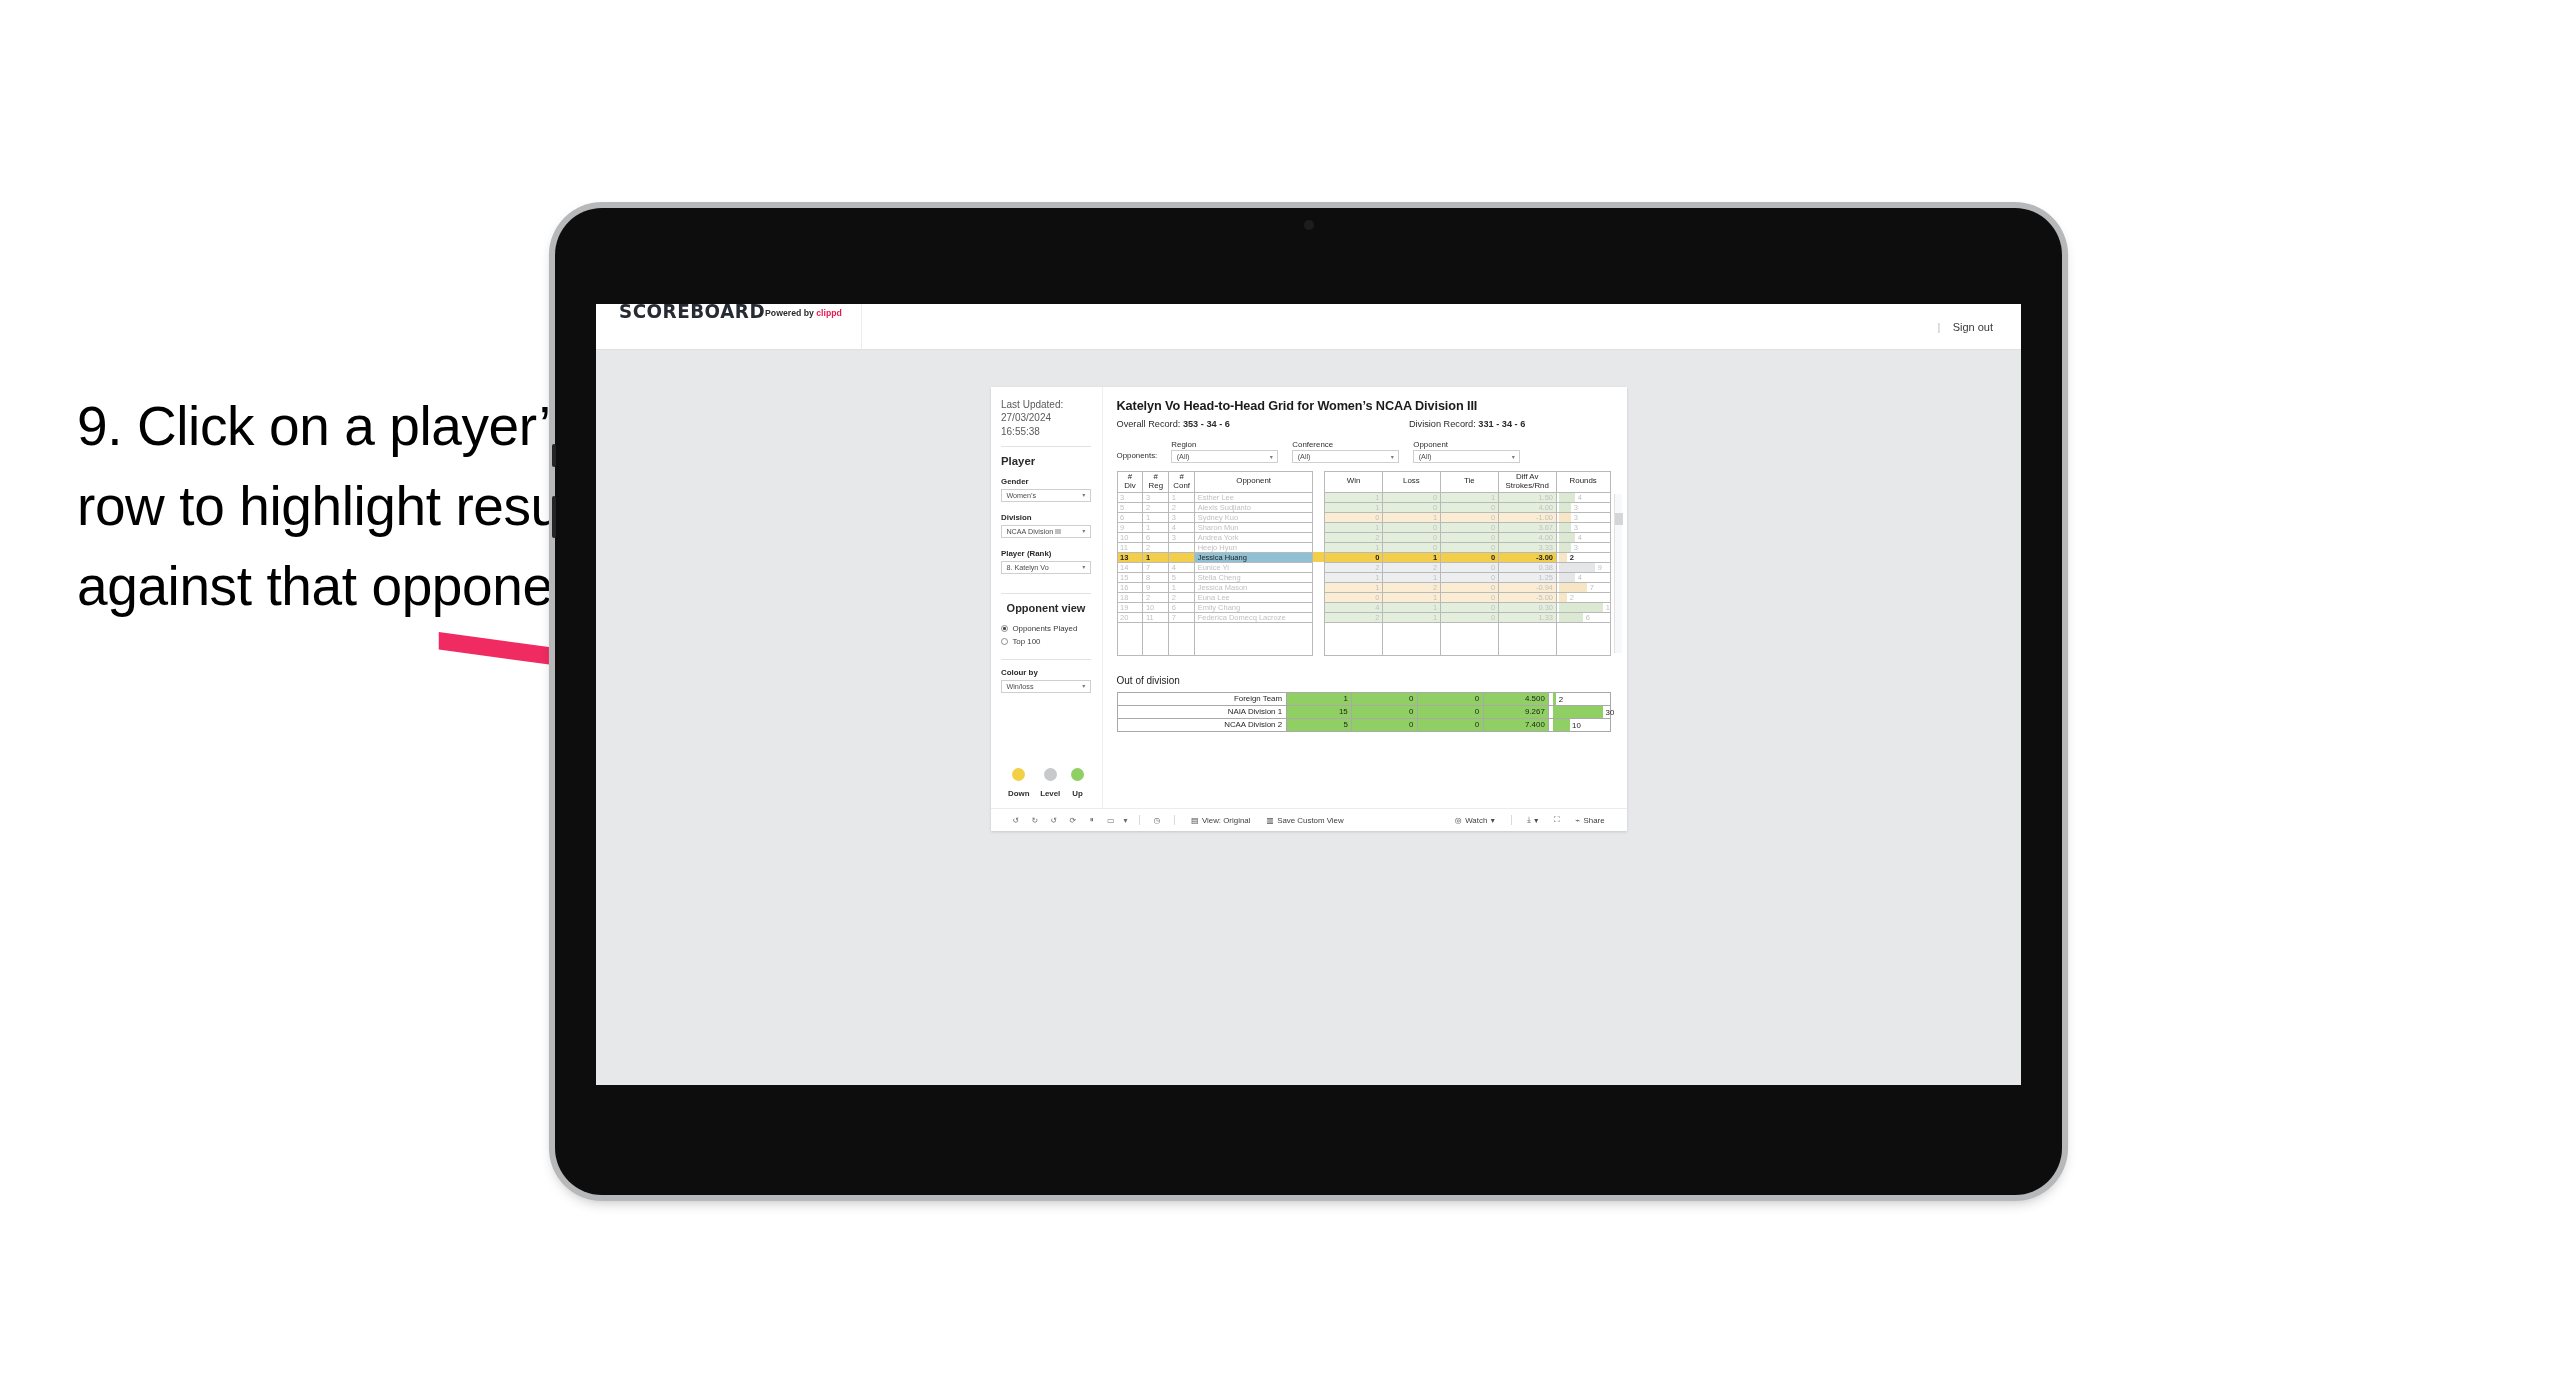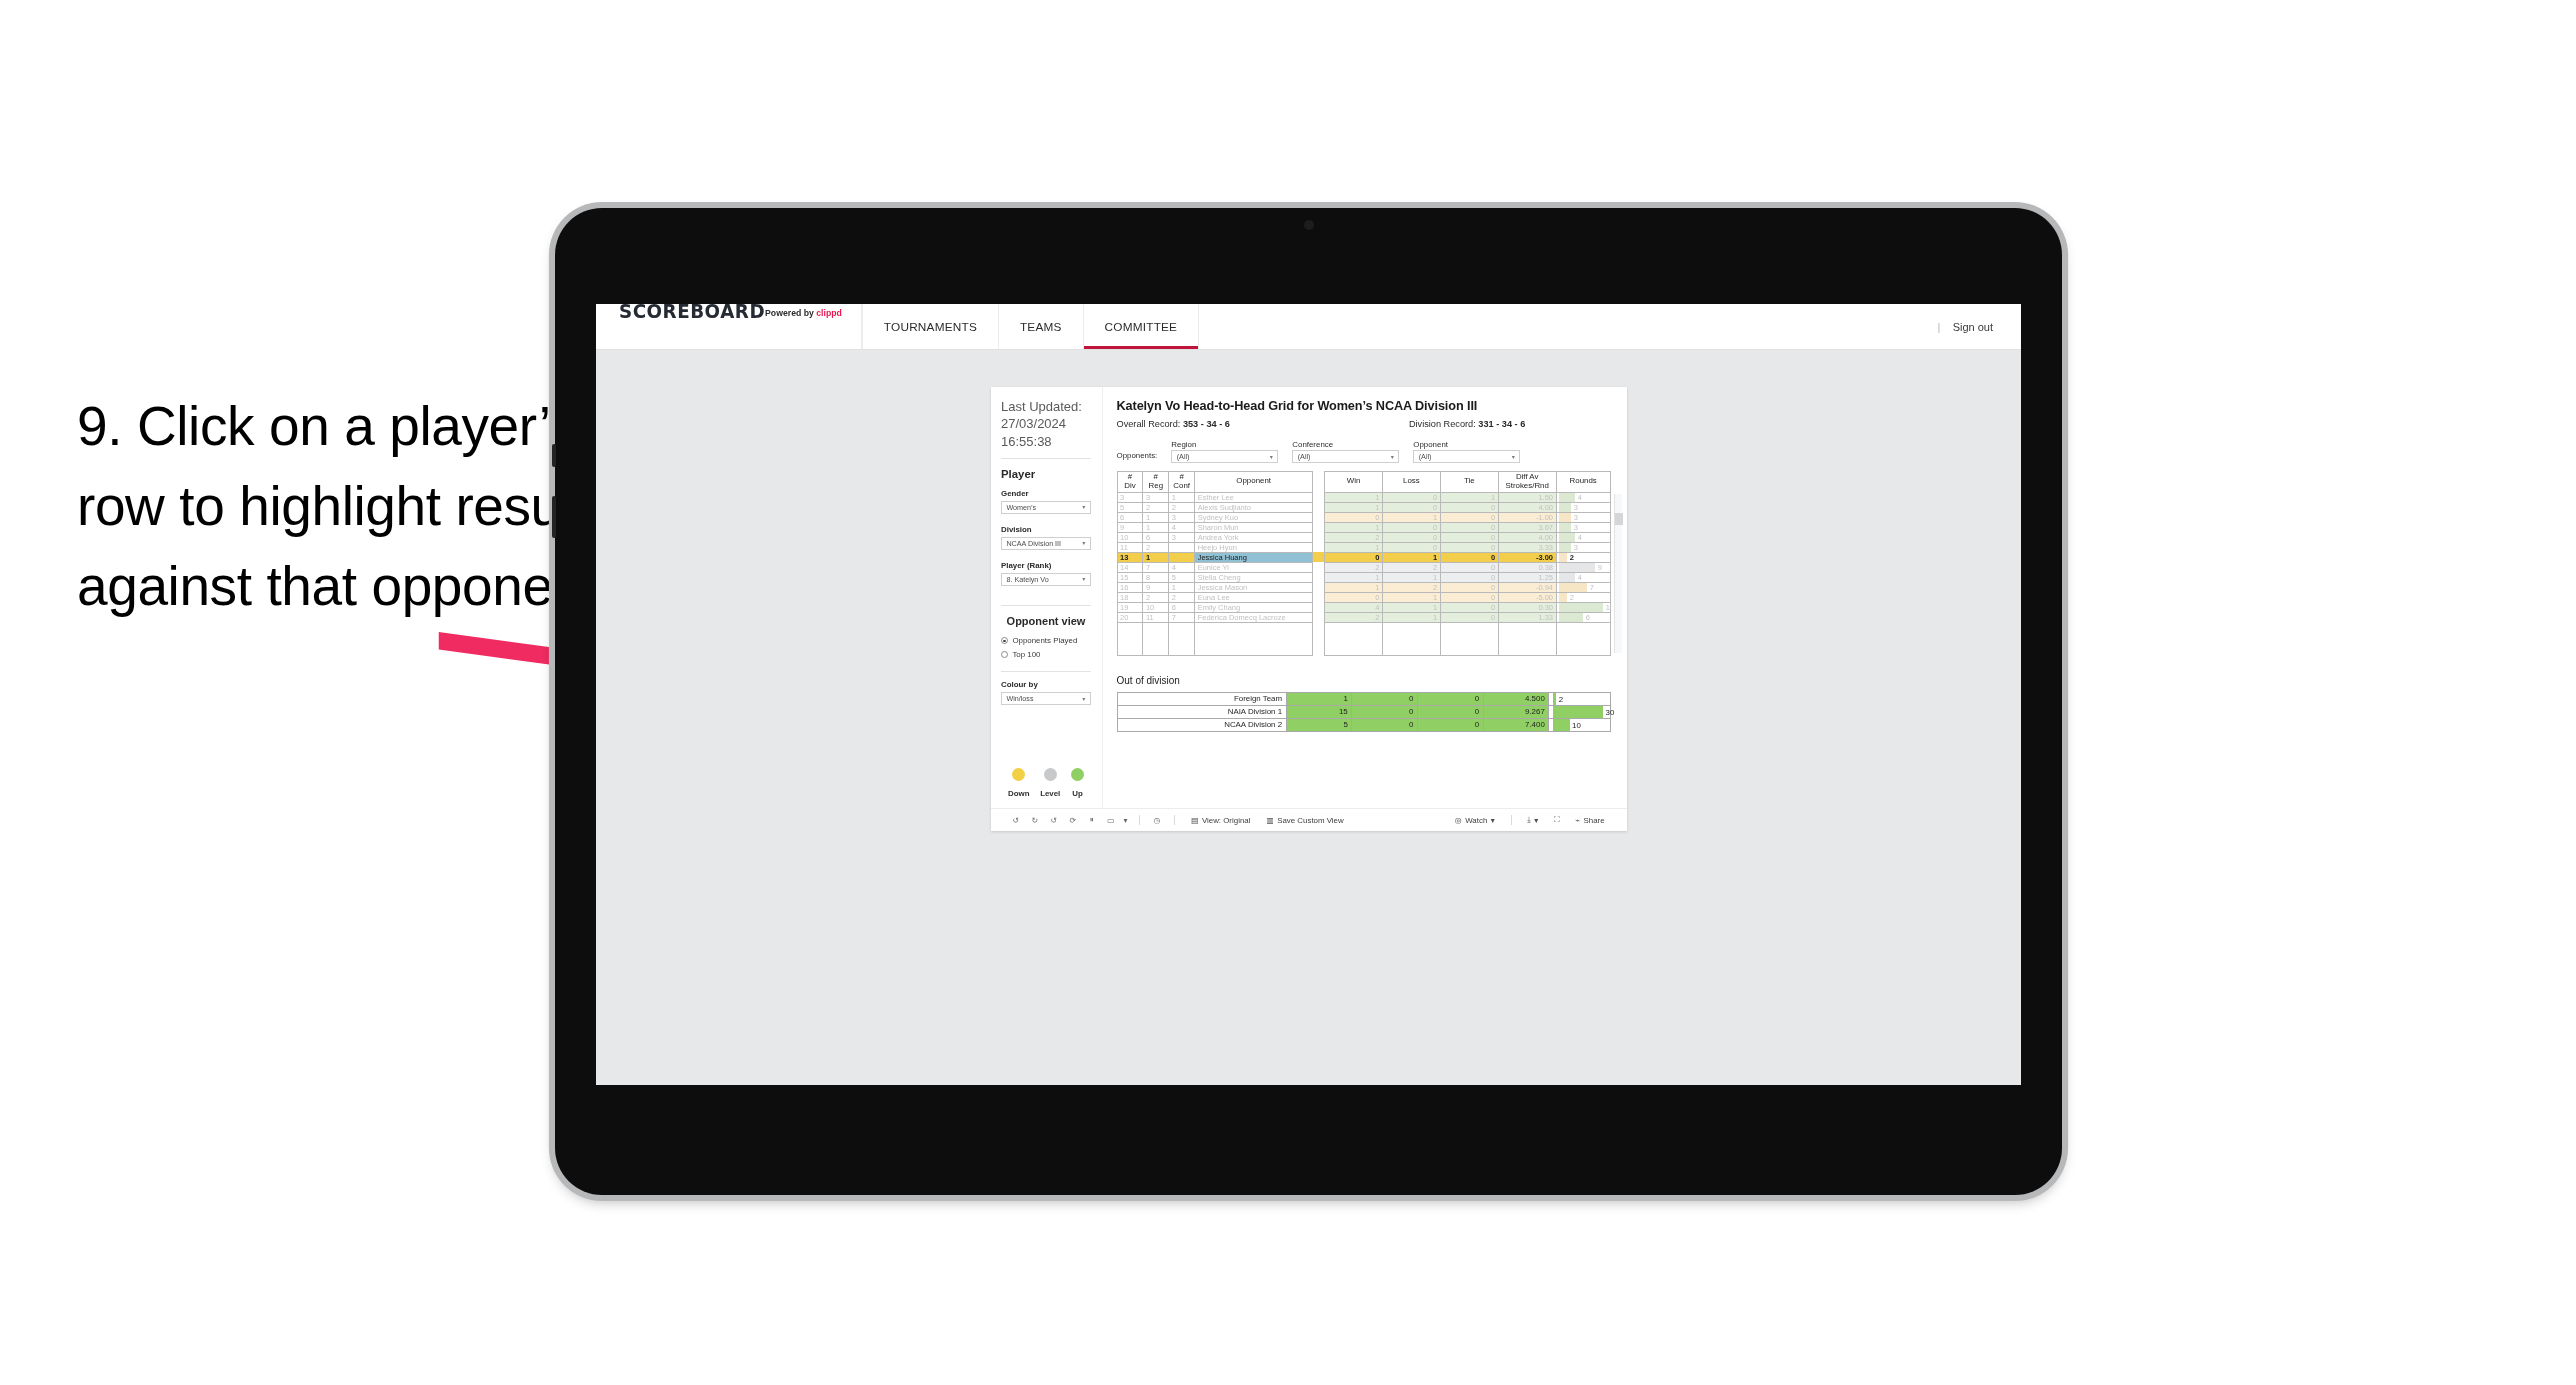--- a/index.html
+++ b/index.html
@@ -118,21 +118,21 @@
     height: 444px;
   }
   .sheet-body { display:flex; flex:1; min-height:0; }
 
   
   .panel {
     width: 112px; flex: none; padding: 10.5px 10.5px 8.7px 10.5px;
     border-right: 0.9px solid #efefef;
     display:flex; flex-direction:column;
   }
-  .lastupd { font-size: 13px; color:#5a5a5a; line-height:1.35; }
+  .lastupd { font-size: 10px; color:#5a5a5a; line-height:1.35; }
   .hr { height:0.9px; background:#e2e2e2; margin: 7.9px 0 8.7px; }
   .panel-h { font-size: 11.4px; font-weight:600; color:#2a2a2a; margin-bottom: 9.6px; }
   .panel-h.center { text-align:center; font-size:11px; }
   .fld-label { font-size: 7.9px; font-weight:700; color:#2a2a2a; margin-bottom: 2.6px; }
   .select {
     height: 13px; border: 0.9px solid #cfcfcf; background:#fff;
     display:flex; align-items:center; justify-content:space-between;
     padding: 0 3.5px 0 4.4px; font-size: 7.2px; color:#4b4b4b;
     margin-bottom: 11.4px; cursor:pointer;
   }
@@ -234,25 +234,20 @@
     <div class="cam-dot"></div>
     <div class="side-btn" style="left:-3.5px; top:236px; width:4.4px; height:23px;"></div>
     <div class="side-btn" style="left:-3.5px; top:288px; width:4.4px; height:42px;"></div>
 
     <div class="viewport">
 
       <div class="appbar">
         <div class="brand">
           <div class="brand-title">SCOREBOARD</div>
           <div class="brand-sub"><span>Powered by </span><span class="clippd">clippd</span></div>
-        </div>
-        <div class="navtabs">
-          <div class="navtab">TOURNAMENTS</div>
-          <div class="navtab">TEAMS</div>
-          <div class="navtab active">COMMITTEE</div>
         </div>
         <div class="appbar-right">
           <span class="vsep">|</span>
           <span class="signout">Sign out</span>
         </div>
       </div>
 
 
       <div class="canvas">
         <div class="sheet">

